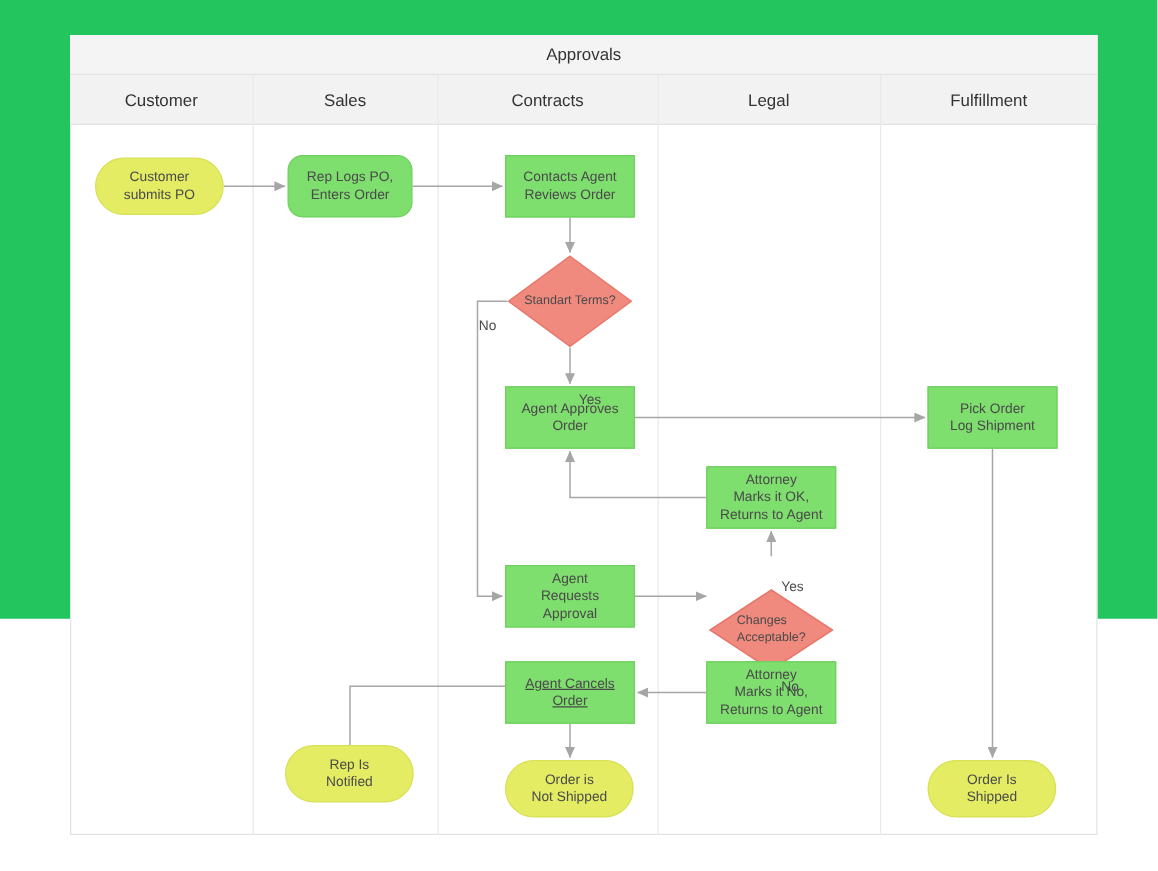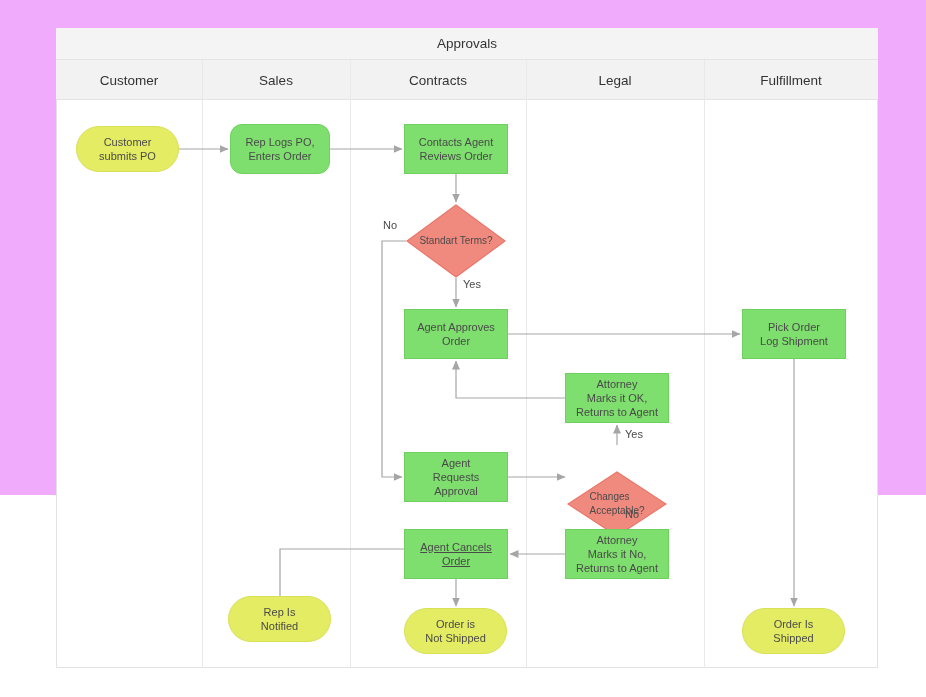--- a/index.html
+++ b/index.html
@@ -4,21 +4,21 @@
 <style>
   html, body {
     margin: 0;
     padding: 0;
     background: #ffffff;
     width: 926px;
     height: 697px;
     overflow: hidden;
     font-family: "Liberation Sans", sans-serif;
   }
-  #page { position: relative; width: 926px; height: 495px; background:#f0abfc; }
+  #page { position: relative; width: 926px; height: 495px; background:#22c55e; }
 
   
   .frame {
     position: absolute;
     left: 56px; top: 28px;
     width: 822px; height: 640px;
     border: 1px solid #e3e3e3;
     background: #ffffff;
     box-sizing: border-box;
   }
@@ -89,20 +89,21 @@
     pointer-events: none;
   }
 
   
   .edges { position: absolute; left:0; top:0; width:926px; height:697px; }
   .edge-label {
     position: absolute;
     font-size: 11px;
     color: #4a4a4a;
     white-space: nowrap;
+    margin-top: 36px;
   }
 </style>
 </head>
 <body>
 
 <div id="page">
 
   <div class="frame"></div>
 
   <div class="pool-title">

